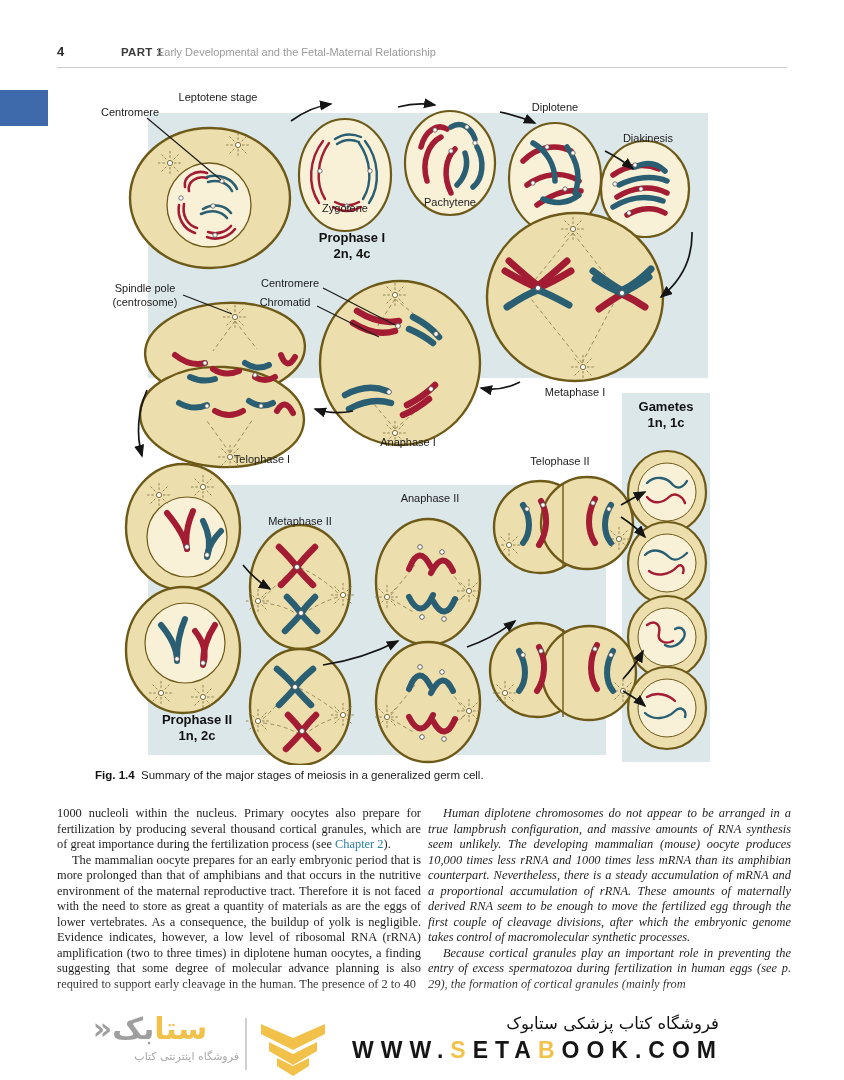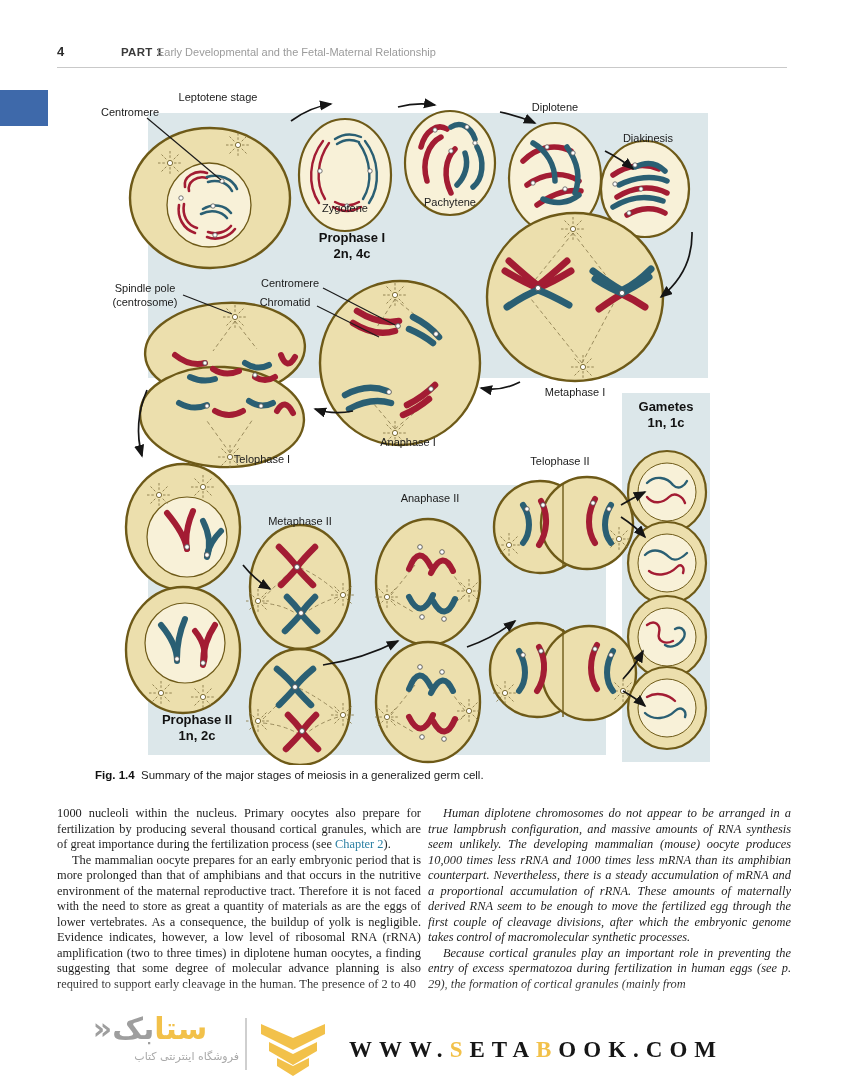--- a/index.html
+++ b/index.html
@@ -34,21 +34,21 @@
   .logo-word{position:absolute;left:60px;top:2px;width:178px;text-align:center;direction:rtl;
              font-family:"DejaVu Sans",sans-serif;font-weight:bold;font-size:30px;line-height:34px;}
   .logo-word .yl{color:#F2C14A;}
   .logo-word .gy{color:#9e9e9e;}
   .logo-sub{position:absolute;left:60px;top:40px;width:178px;text-align:right;direction:rtl;
             font-family:"DejaVu Sans",sans-serif;font-size:11px;color:#a9a9a9;}
   .logo-divider{position:absolute;left:244px;top:8px;width:2px;height:52px;background:#cfcfcf;}
   .logo-mark{position:absolute;left:256px;top:4px;}
   .store-title{position:absolute;right:54px;top:4px;direction:rtl;
                font-family:"DejaVu Sans",sans-serif;font-size:16.5px;color:#111;}
-  .url{position:absolute;right:50px;top:27px;font-family:Liberation Serif, serif;
+  .url{position:absolute;right:50px;top:27px;font-family:Liberation Sans, sans-serif;
        font-weight:bold;font-size:23px;letter-spacing:7px;color:#161616;}
   .url .accent{color:#F2C14A;}
 </style>
 </head>
 <body>
 
 <div class="page">
 
   <div class="hdr-num">4</div>
   <div class="hdr-part">PART 1</div>
@@ -599,16 +599,17 @@
 
   <div class="footer">
     <div class="logo-word"><span class="yl">ستا</span><span class="gy">بک</span><span class="gy">«</span></div>
     <div class="logo-sub">فروشگاه اینترنتی کتاب</div>
     <div class="logo-divider"></div>
     <svg class="logo-mark" width="72" height="64" viewBox="0 0 72 64">
       <polygon points="4,10 36,24 68,10 68,20 36,36 4,20" fill="#F2C14A"></polygon>
       <polygon points="12,28 36,40 60,28 60,37 36,51 12,37" fill="#F2C14A"></polygon>
       <polygon points="20,44 36,52 52,44 52,52 36,62 20,52" fill="#F2C14A"></polygon>
     </svg>
+    <div class="store-title">فروشگاه کتاب پزشکی ستابوک</div>
     <div class="url"><span>WWW.</span><span class="accent">S</span><span>ETA</span><span class="accent">B</span><span>OOK.COM</span></div>
   </div>
 
 </div>
 
 </body></html>

